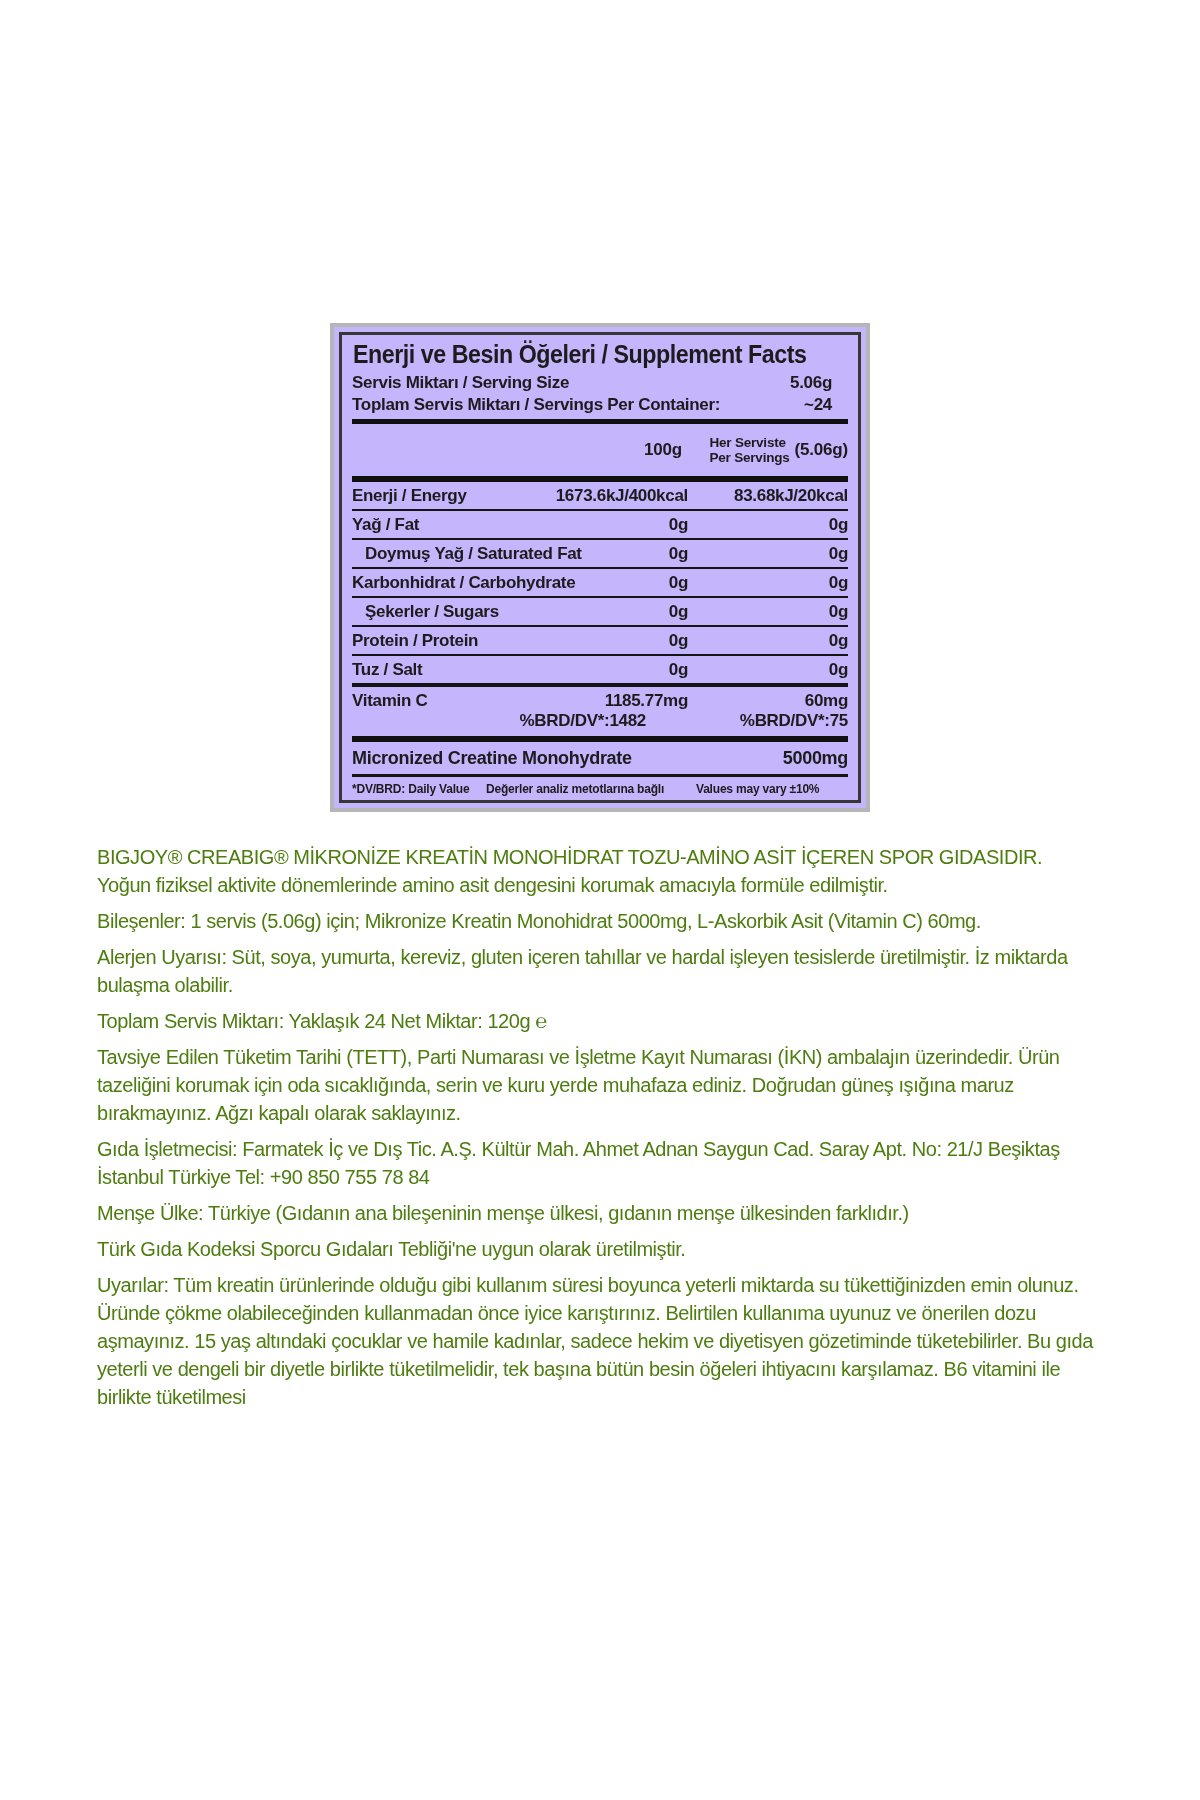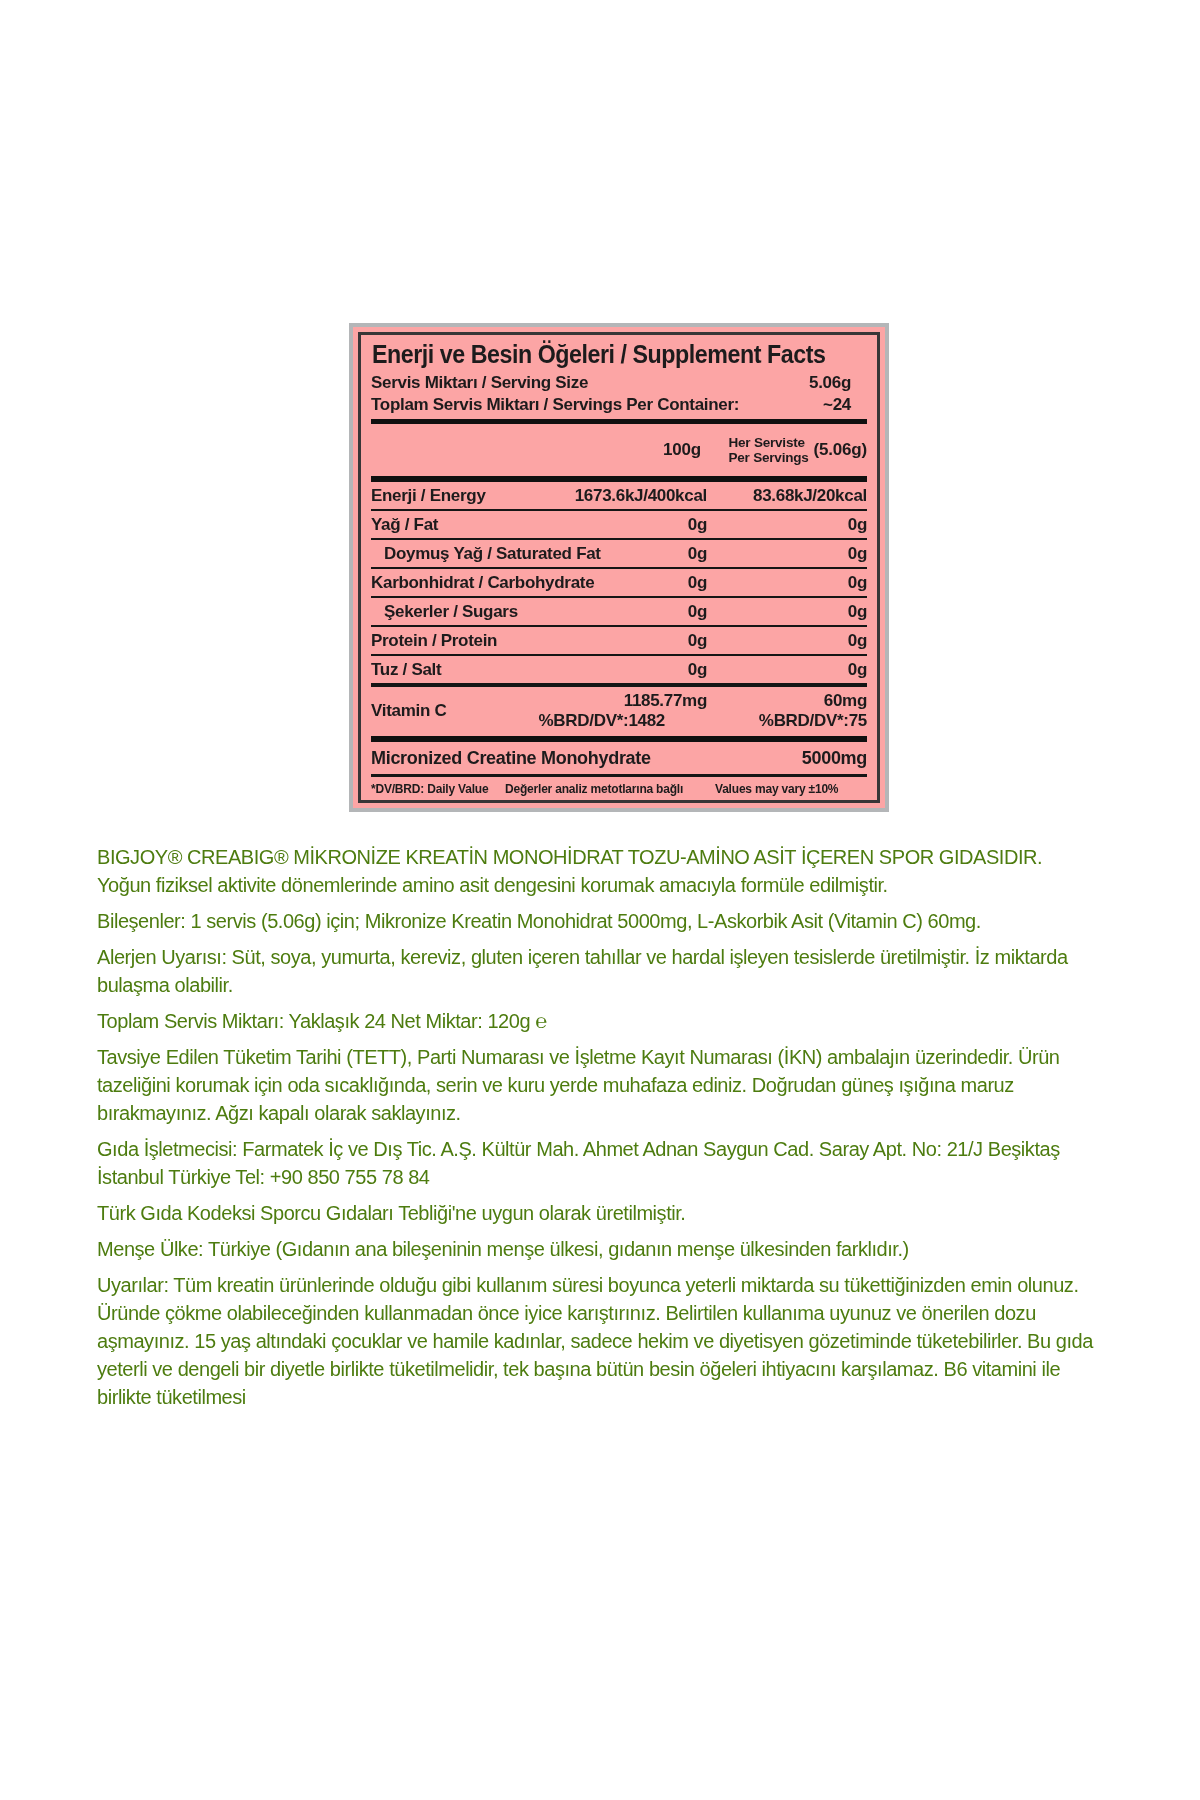--- a/index.html
+++ b/index.html
@@ -1,21 +1,21 @@
 <!DOCTYPE html>
 <html><head>
 <meta charset="utf-8">
 <style>
   html,body{margin:0;padding:0;background:#ffffff;}
   .page{position:relative;width:1200px;height:1800px;background:#ffffff;overflow:hidden;
         font-family:"Liberation Sans","DejaVu Sans",sans-serif;color:#1d1b1c;}
 
   
   .facts{position:absolute;left:330px;top:323px;width:540px;height:489px;
-         border:4px solid #b4b6b8;box-sizing:border-box;background:#fca5a5;margin-left:19px;}
+         border:4px solid #b4b6b8;box-sizing:border-box;background:#c4b5fd;}
   .facts-inner{position:absolute;inset:5px;border:3px solid #38363 7;}
   .facts-inner{border:3px solid #383637;padding:4px 10px 6px;box-sizing:border-box;overflow:hidden;}
 
   .f-title{font-size:25px;font-weight:700;letter-spacing:-0.5px;white-space:nowrap;
            transform:scaleX(0.93);transform-origin:left center;margin:1px 0 3px 1px;}
   .intro-row{display:flex;justify-content:space-between;align-items:baseline;
              font-size:17px;font-weight:700;letter-spacing:-0.3px;line-height:22px;}
   .intro-row .val{padding-right:16px;}
 
   .bar{background:#101010;}
@@ -23,21 +23,21 @@
   .bar-6{height:6px;}
   .line-3{height:3px;background:#151515;}
 
   .head-row{display:flex;align-items:center;justify-content:center;height:52px;
             font-weight:700;letter-spacing:-0.2px;}
   .head-c2{flex:1;text-align:right;font-size:17px;padding-right:6px;}
   .head-c3{width:160px;display:flex;align-items:center;justify-content:flex-end;gap:5px;}
   .hs-stack{font-size:13.5px;line-height:15px;text-align:left;}
   .hs-amt{font-size:17px;}
 
-  .nrow{display:flex;align-items:center;padding:4px 0 3px;border-bottom:2px solid #151515;
+  .nrow{display:flex;align-items:flex-start;padding:4px 0 3px;border-bottom:2px solid #151515;
         font-size:17px;font-weight:700;letter-spacing:-0.3px;line-height:20px;}
   .nrow .n1{flex:none;white-space:nowrap;}
   .nrow .n2{flex:1;text-align:right;}
   .nrow .n3{width:160px;text-align:right;}
   .nrow.indent .n1{padding-left:13px;}
   .nrow.b4{border-bottom-width:4px;}
   .nrow.vit{border-bottom:none;padding:4px 0 5px;}
   .nrow.vit .n2 .dv-off{padding-right:42px;}
 
   .crow{display:flex;justify-content:space-between;align-items:center;
@@ -154,18 +154,18 @@
     </div>
   </section>
 
   <section class="bodytext">
     <p>BIGJOY® CREABIG® MİKRONİZE KREATİN MONOHİDRAT TOZU-AMİNO ASİT İÇEREN SPOR GIDASIDIR. Yoğun fiziksel aktivite dönemlerinde amino asit dengesini korumak amacıyla formüle edilmiştir.</p>
     <p>Bileşenler: 1 servis (5.06g) için; Mikronize Kreatin Monohidrat 5000mg, L-Askorbik Asit (Vitamin C) 60mg.</p>
     <p>Alerjen Uyarısı: Süt, soya, yumurta, kereviz, gluten içeren tahıllar ve hardal işleyen tesislerde üretilmiştir. İz miktarda bulaşma olabilir.</p>
     <p>Toplam Servis Miktarı: Yaklaşık 24 Net Miktar: 120g ℮</p>
     <p>Tavsiye Edilen Tüketim Tarihi (TETT), Parti Numarası ve İşletme Kayıt Numarası (İKN) ambalajın üzerindedir. Ürün tazeliğini korumak için oda sıcaklığında, serin ve kuru yerde muhafaza ediniz. Doğrudan güneş ışığına maruz bırakmayınız. Ağzı kapalı olarak saklayınız.</p>
     <p>Gıda İşletmecisi: Farmatek İç ve Dış Tic. A.Ş. Kültür Mah. Ahmet Adnan Saygun Cad. Saray Apt. No: 21/J Beşiktaş İstanbul Türkiye Tel: +90 850 755 78 84</p>
+    <p>Menşe Ülke: Türkiye (Gıdanın ana bileşeninin menşe ülkesi, gıdanın menşe ülkesinden farklıdır.)</p>
     <p>Türk Gıda Kodeksi Sporcu Gıdaları Tebliği'ne uygun olarak üretilmiştir.</p>
-    <p>Menşe Ülke: Türkiye (Gıdanın ana bileşeninin menşe ülkesi, gıdanın menşe ülkesinden farklıdır.)</p>
     <p>Uyarılar: Tüm kreatin ürünlerinde olduğu gibi kullanım süresi boyunca yeterli miktarda su tükettiğinizden emin olunuz. Üründe çökme olabileceğinden kullanmadan önce iyice karıştırınız. Belirtilen kullanıma uyunuz ve önerilen dozu aşmayınız. 15 yaş altındaki çocuklar ve hamile kadınlar, sadece hekim ve diyetisyen gözetiminde tüketebilirler. Bu gıda yeterli ve dengeli bir diyetle birlikte tüketilmelidir, tek başına bütün besin öğeleri ihtiyacını karşılamaz. B6 vitamini ile birlikte tüketilmesi</p>
   </section>
 
 </div>
 
 </body></html>

